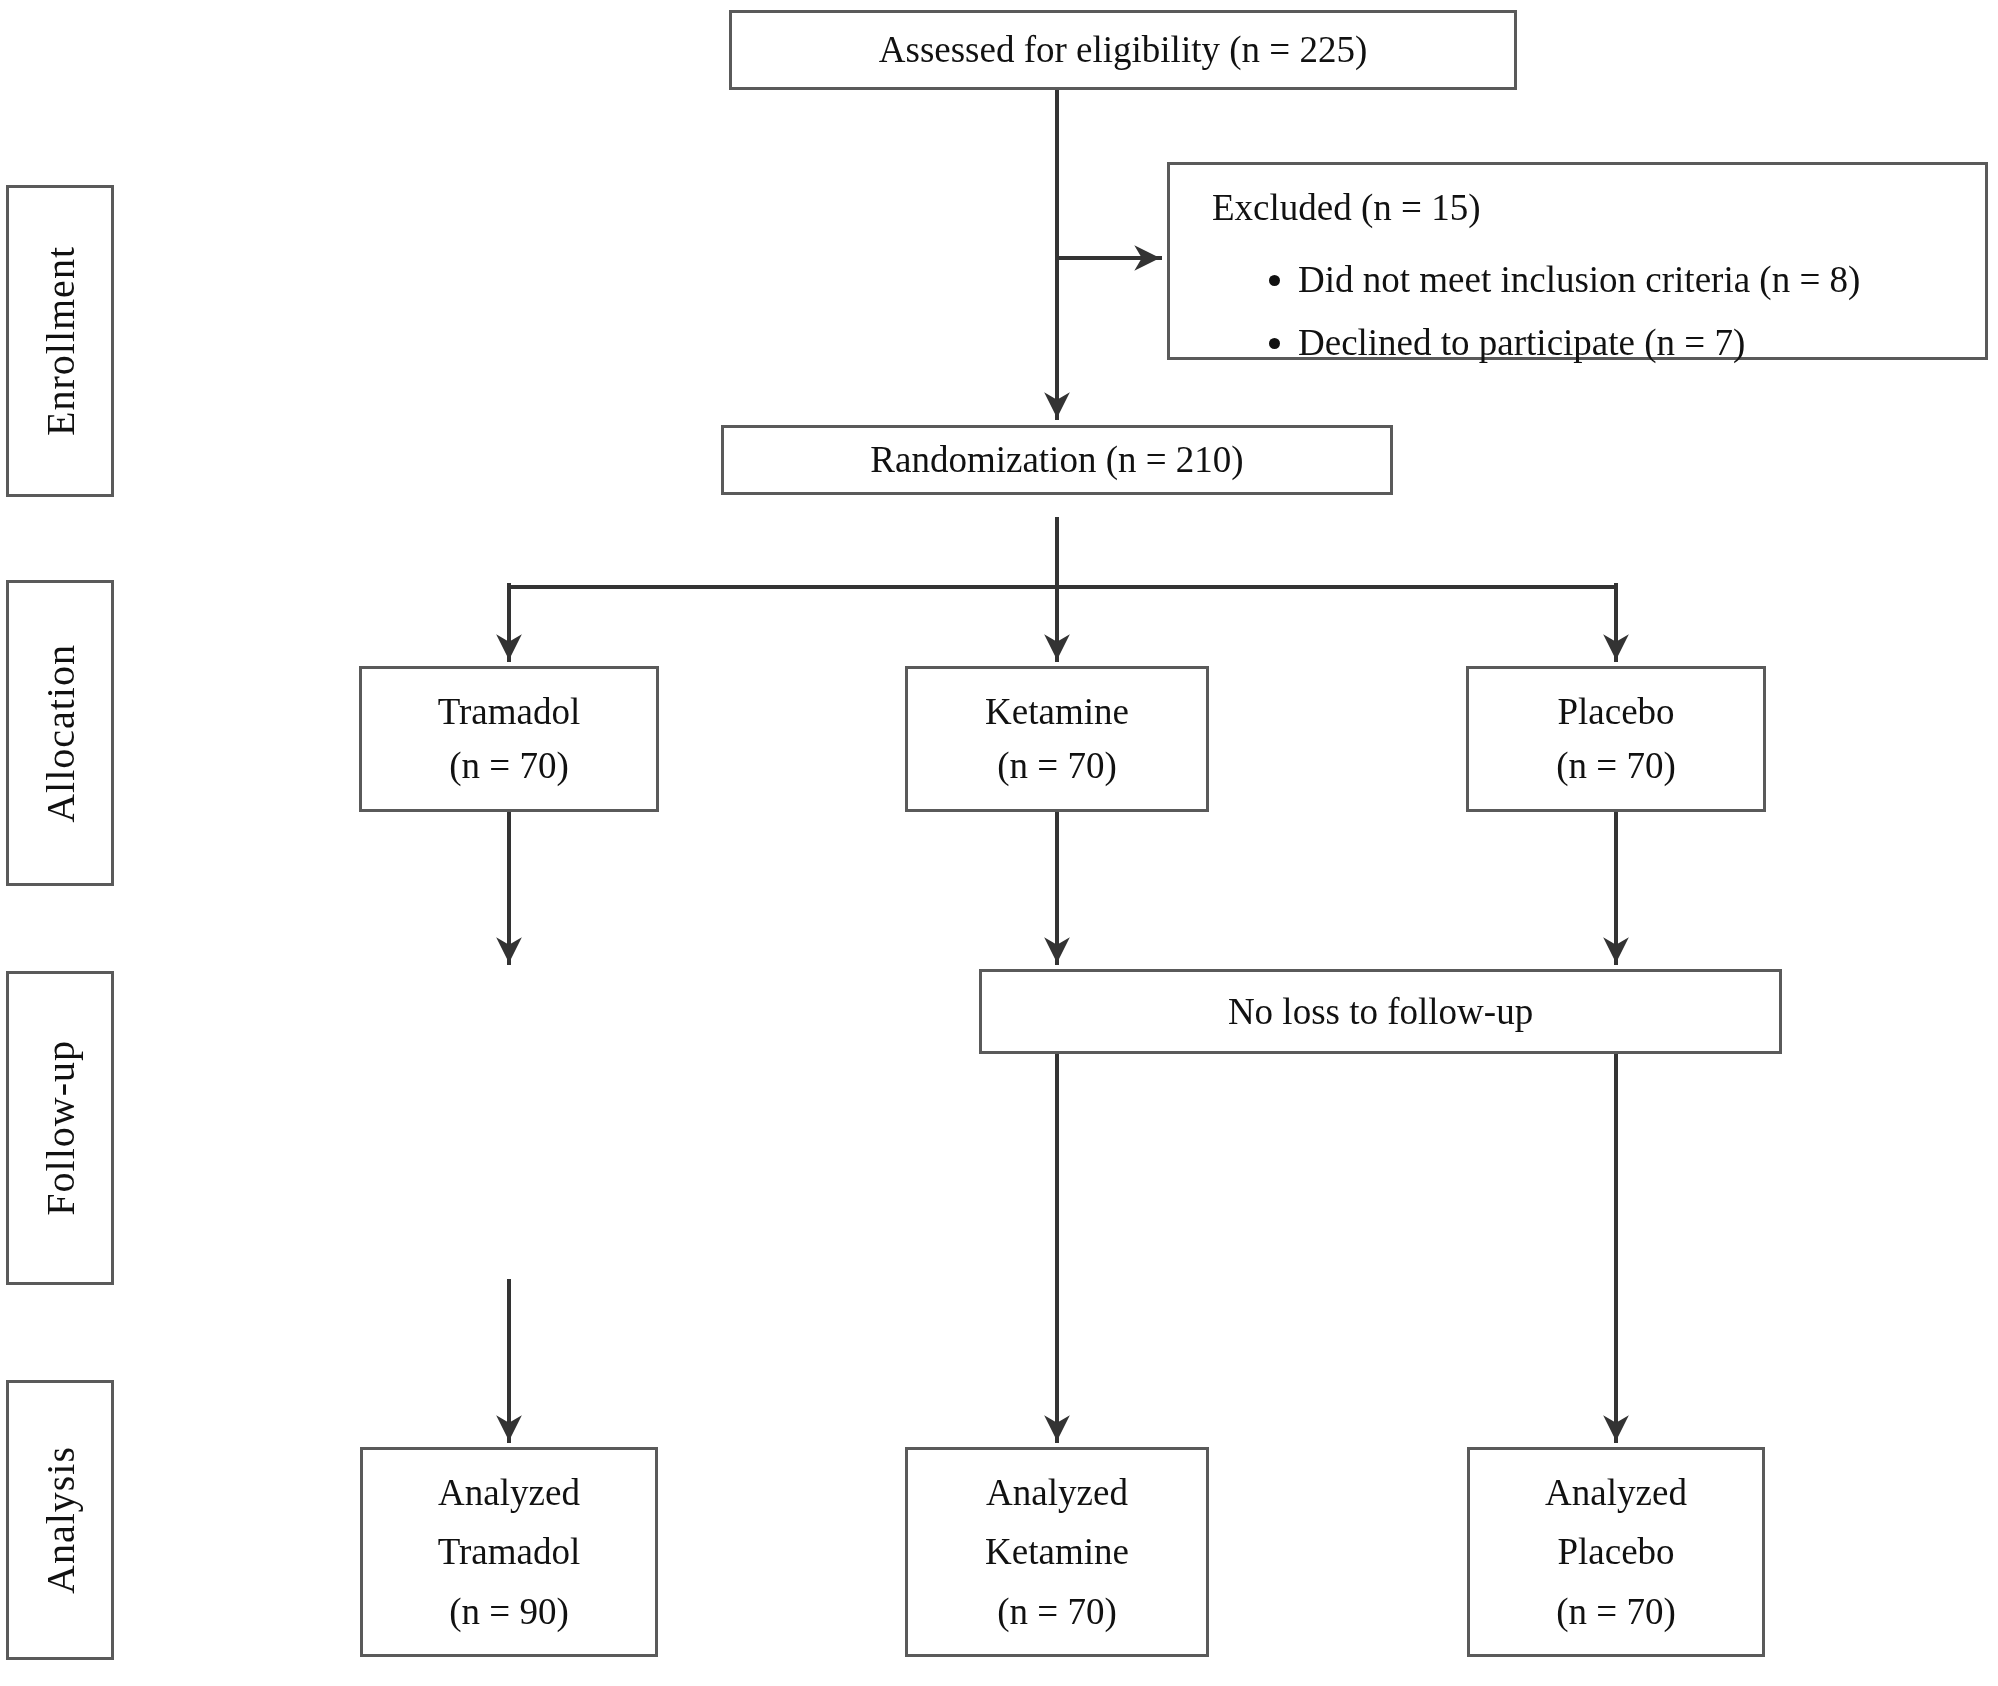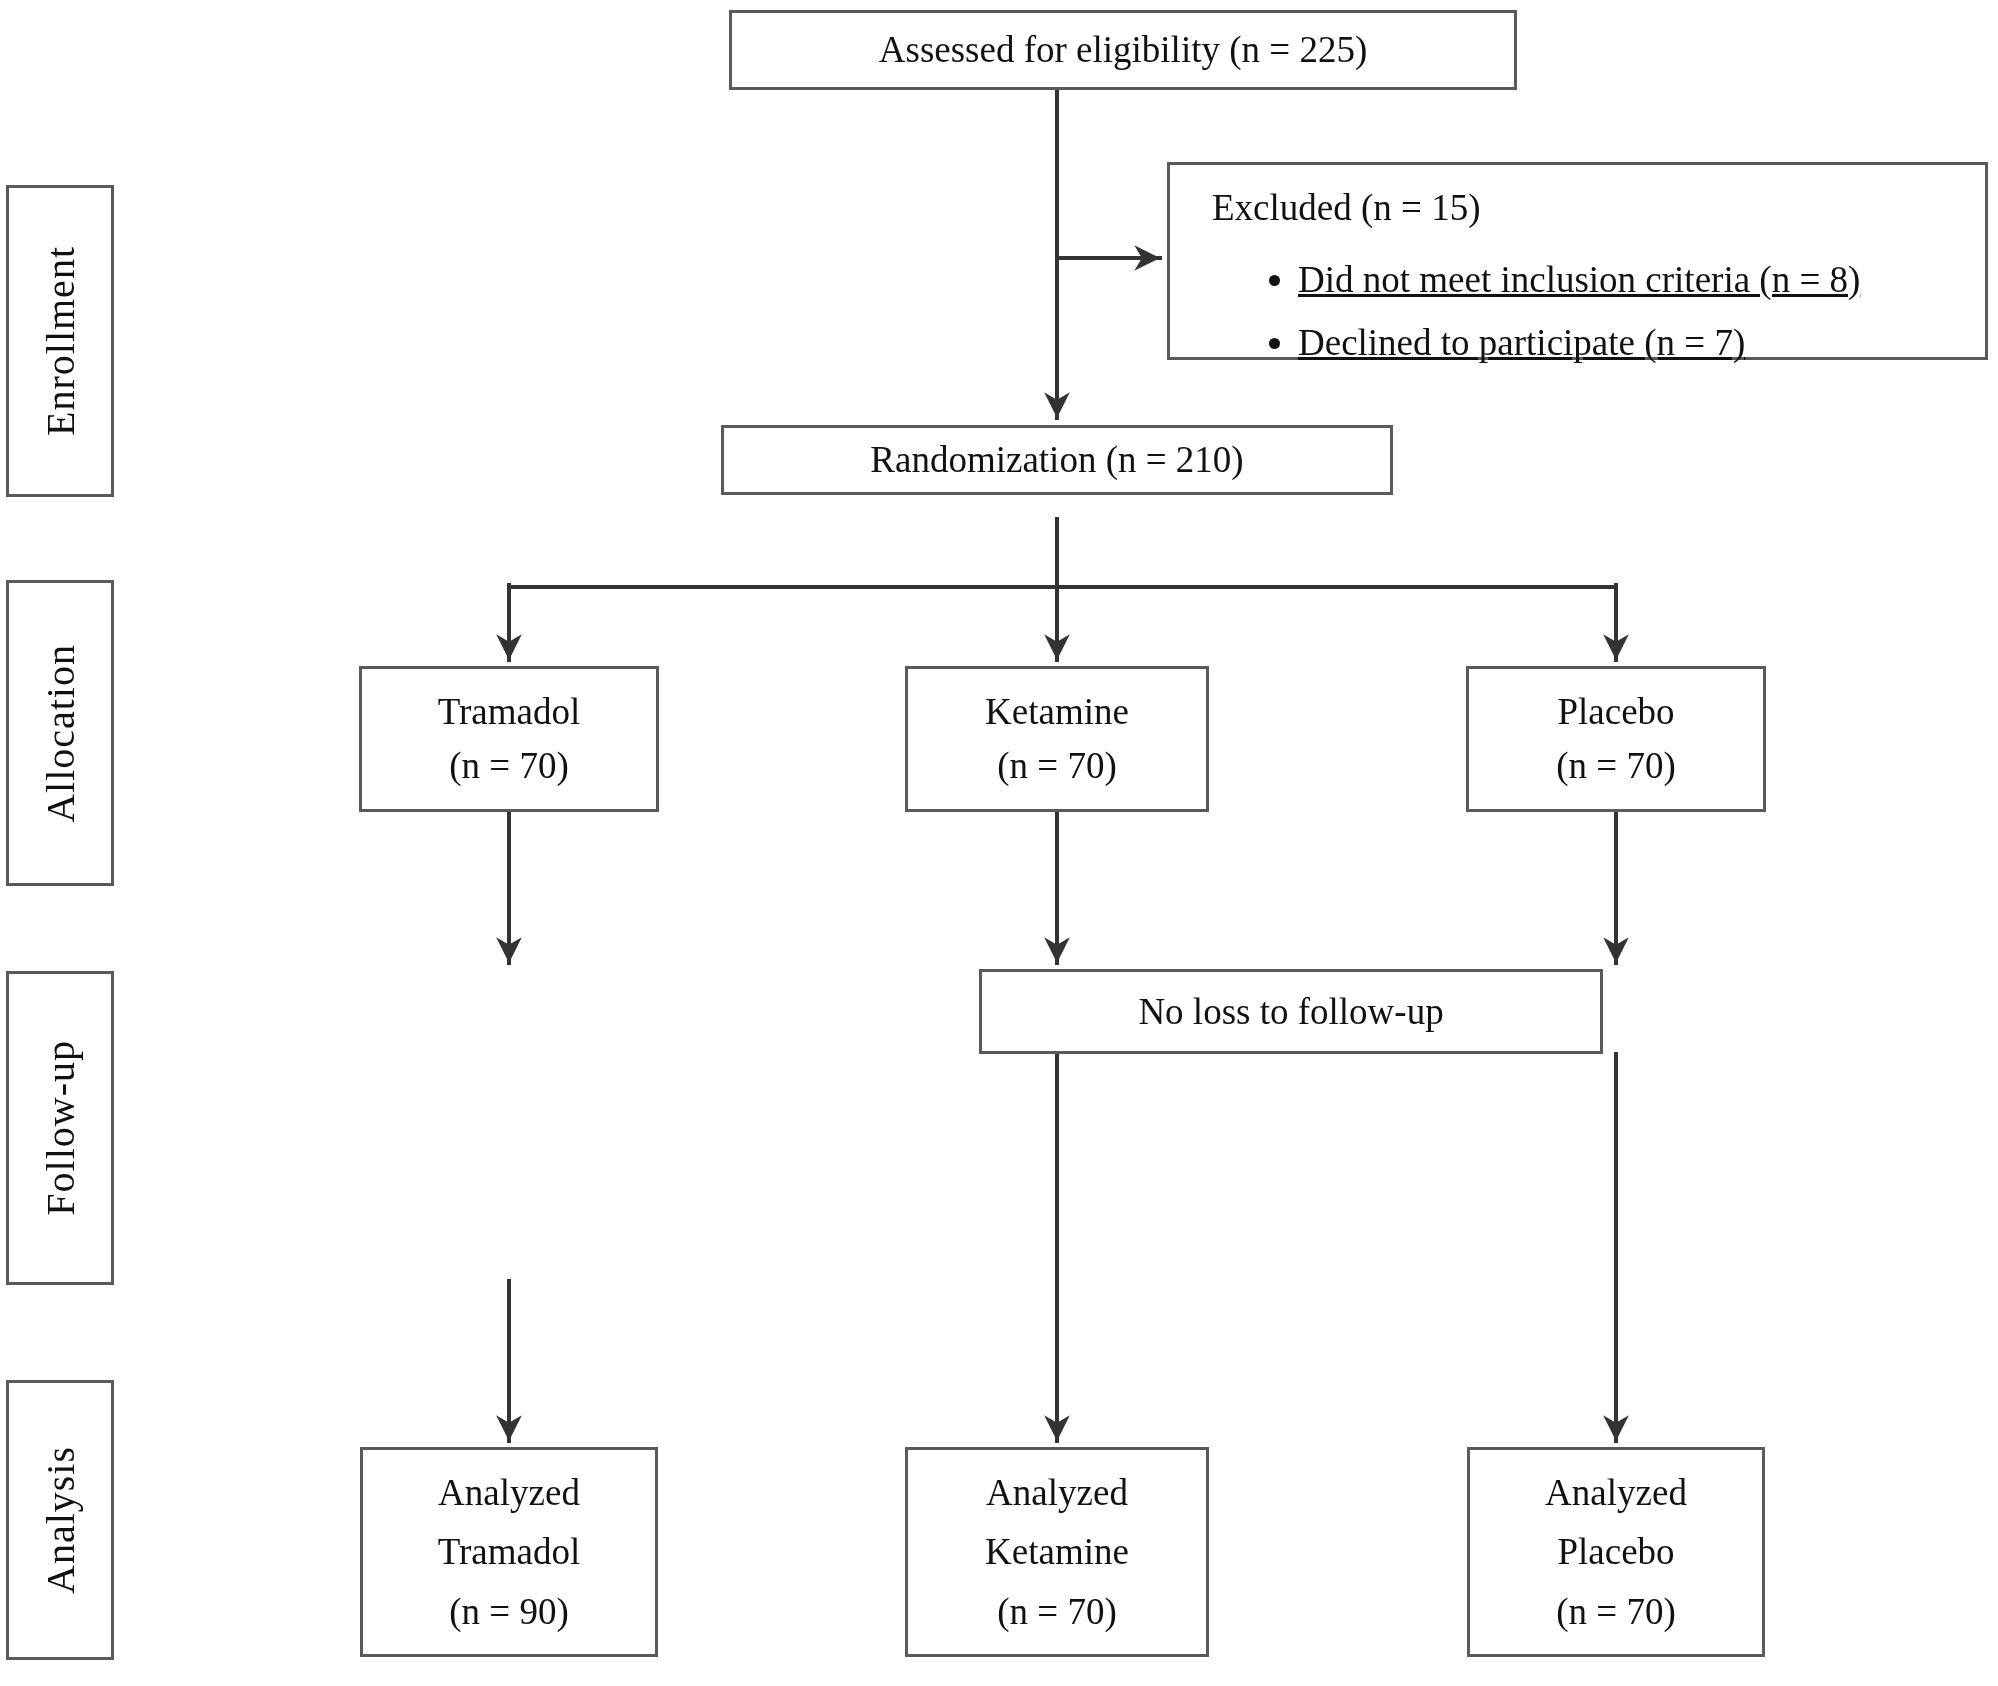--- a/index.html
+++ b/index.html
@@ -32,21 +32,20 @@
   }
   .box.left-align {
     align-items: flex-start;
     justify-content: flex-start;
     text-align: left;
   }
   .box ul {
     margin: 8px 0 0 0;
     padding-left: 86px;
     list-style: disc outside;
-    text-decoration: underline;
   }
   .box ul li { margin: 10px 0; }
   .sub-line { display: block; }
   .stage {
     position: absolute;
     left: 6px;
     width: 108px;
     background: #ffffff;
     border: 3px solid #5a5a5a;
     box-sizing: border-box;
@@ -62,21 +61,21 @@
     white-space: nowrap;
   }
   
   #box-assessed        { left: 729px;  top: 10px;   width: 788px; height: 80px; }
   #box-excluded        { left: 1167px; top: 162px;  width: 821px; height: 198px; padding: 16px 20px 10px 42px; }
   #box-randomization   { left: 721px;  top: 425px;  width: 672px; height: 70px; }
   #box-arm-tramadol    { left: 359px;  top: 666px;  width: 300px; height: 146px; }
   #box-arm-ketamine    { left: 905px;  top: 666px;  width: 304px; height: 146px; }
   #box-arm-placebo     { left: 1466px; top: 666px;  width: 300px; height: 146px; }
   #box-lost-followup   { left: 175px;  top: 969px;  width: 702px; height: 312px; padding: 16px 20px 10px 48px; line-height: 1.6; }
-  #box-no-loss         { left: 979px;  top: 969px;  width: 624px; height: 85px; }
+  #box-no-loss         { left: 979px;  top: 969px;  width: 803px; height: 85px; }
   #box-analyzed-tramadol { left: 360px;  top: 1447px; width: 298px; height: 210px; line-height: 1.6; }
   #box-analyzed-ketamine { left: 905px;  top: 1447px; width: 304px; height: 210px; line-height: 1.6; }
   #box-analyzed-placebo  { left: 1467px; top: 1447px; width: 298px; height: 210px; line-height: 1.6; }
   #stage-enrollment { top: 185px;  height: 312px; }
   #stage-allocation { top: 580px;  height: 306px; }
   #stage-followup   { top: 971px;  height: 314px; }
   #stage-analysis   { top: 1380px; height: 280px; }
 </style>
 </head>
 <body>

